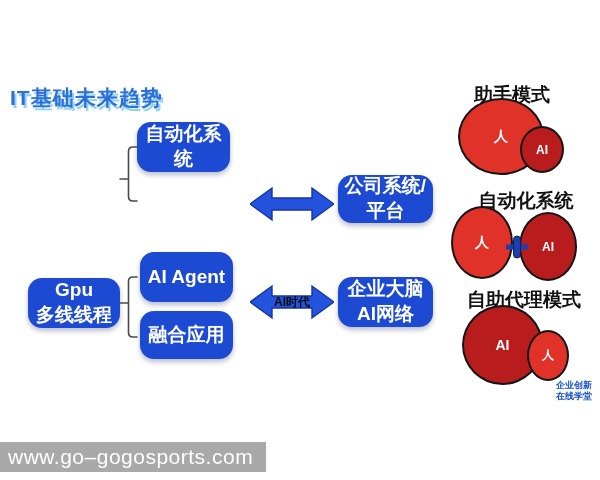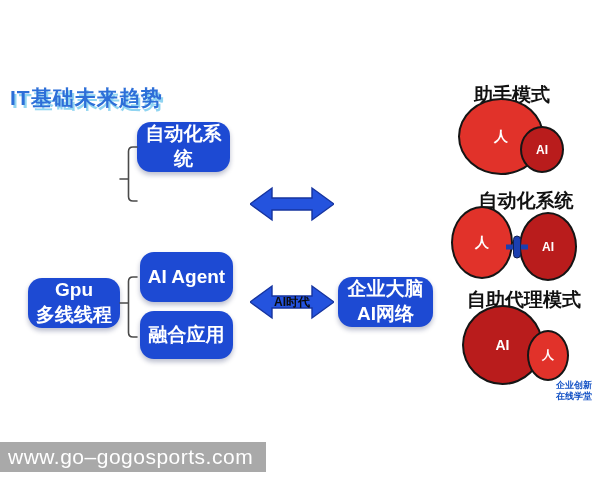--- a/index.html
+++ b/index.html
@@ -104,20 +104,23 @@
 
   <svg class="dblarrow" id="arrow-internet" viewBox="0 0 84 36">
     <polygon points="0,18 22,2 22,12 62,12 62,2 84,18 62,34 62,24 22,24 22,34" fill="#2453de" stroke="#16349f" stroke-width="1.4"></polygon>
   </svg>
 
   <svg class="dblarrow" id="arrow-aiera" viewBox="0 0 84 36">
     <polygon points="0,18 22,2 22,12 62,12 62,2 84,18 62,34 62,24 22,24 22,34" fill="#2453de" stroke="#16349f" stroke-width="1.4"></polygon>
   </svg>
   <div class="arrow-label" id="arrow-aiera-label">AI时代</div>
 
+  <div class="bbox" id="box-company">
+    <span>公司系统/平台</span>
+  </div>
   <div class="bbox" id="box-brain">
     <span>企业大脑</span>
     <span>AI网络</span>
   </div>
 
   <div class="mode-title" id="m1-title">助手模式</div>
   <div class="circle c-red" id="m1-big">
     <span>人</span>
   </div>
   <div class="circle c-blue" id="m1-small">

